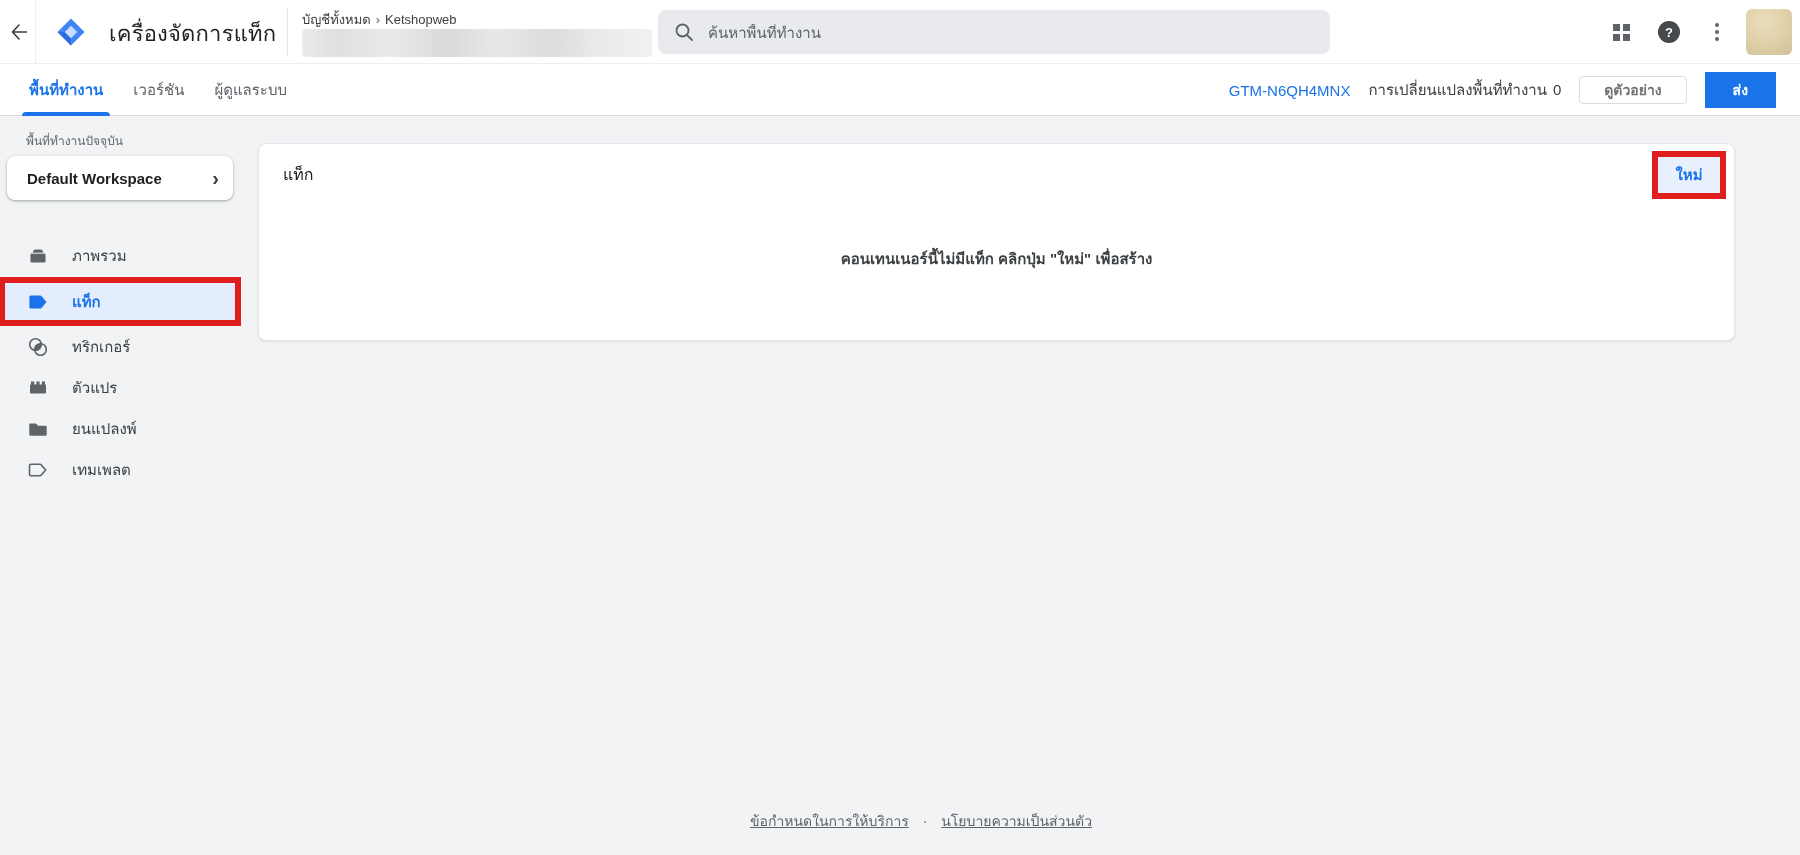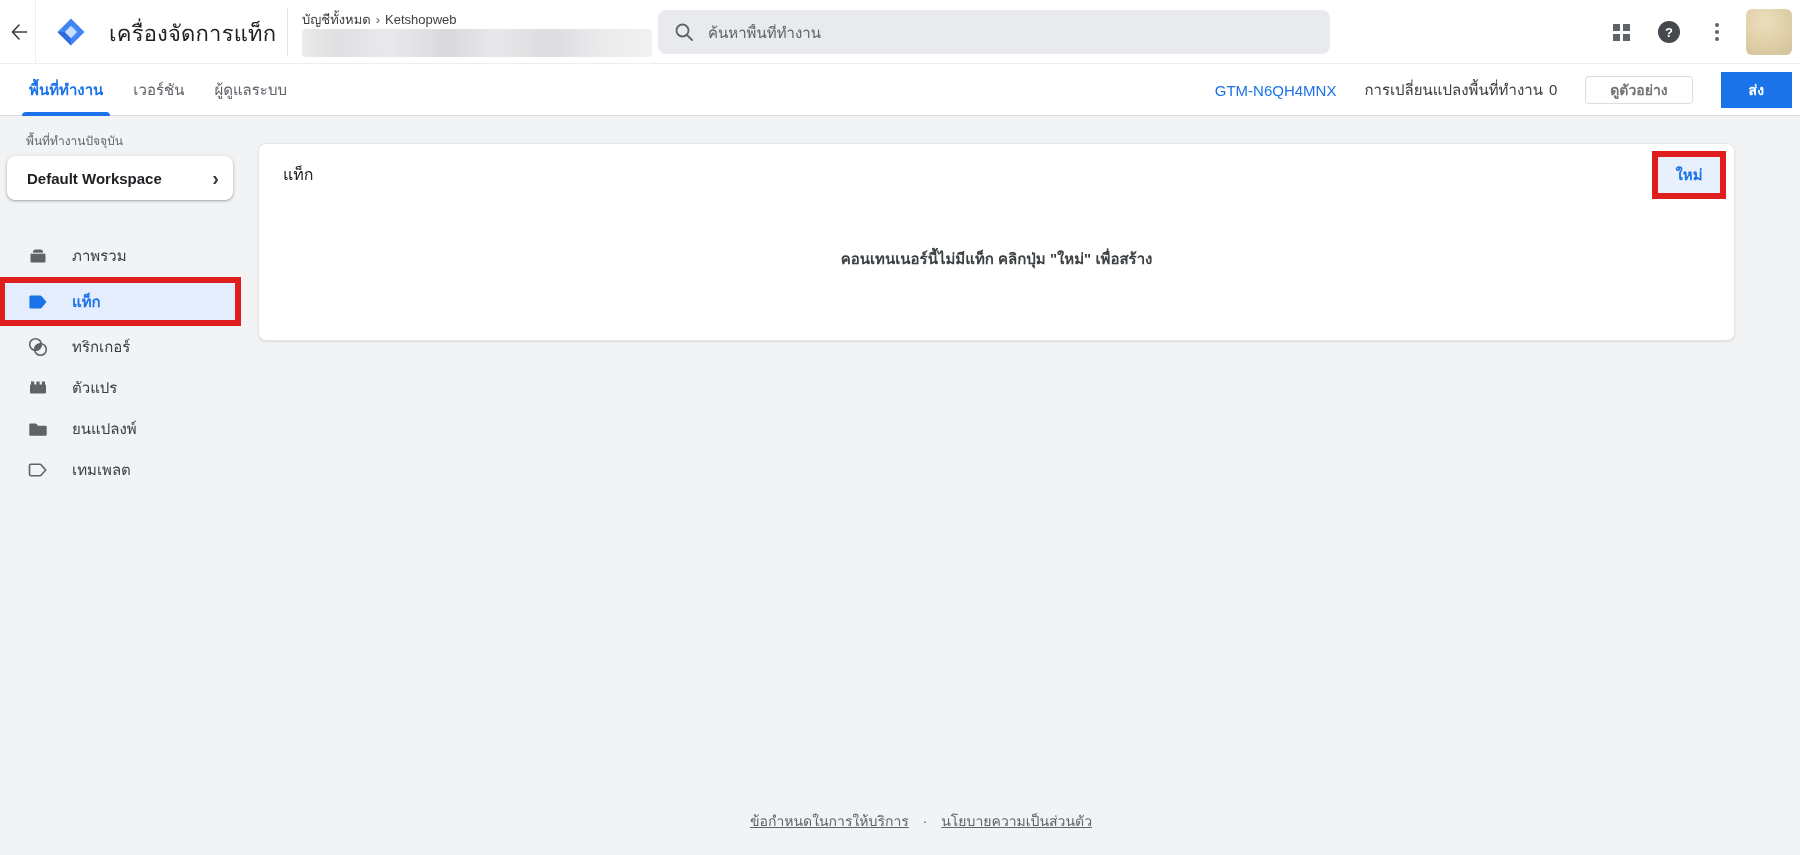--- a/index.html
+++ b/index.html
@@ -75,22 +75,22 @@
   .tab {
     position:relative; height:52px; display:flex; align-items:center;
     padding:0 15px; font-size:15px; color:#5f6368; cursor:pointer;
   }
   .tab.active { color:#1a73e8; font-weight:bold; }
   .tab.active::after {
     content:""; position:absolute; left:8px; right:8px; bottom:0; height:4px;
     background:#1a73e8; border-radius:4px 4px 0 0;
   }
   .tabbar-right {
-    position:absolute; right:4px; top:0; height:52px;
-    display:flex; align-items:center; gap:28px;
+    position:absolute; right:20px; top:0; height:52px;
+    display:flex; align-items:center; gap:18px;
   }
   .gtm-id { font-size:15px; color:#1a73e8; text-decoration:none; cursor:pointer; }
   .changes { font-size:15px; color:#3c4043; }
   .changes .count { margin-left:6px; }
   .btn-preview {
     height:28px; padding:0 24px; background:#fff; border:1px solid #dadce0; border-radius:4px;
     color:#737373; font-size:14px; font-weight:bold; cursor:pointer; font-family:inherit;
   }
   .btn-submit {
     height:36px; padding:0 28px; background:#1a73e8; border:none; border-radius:0;

